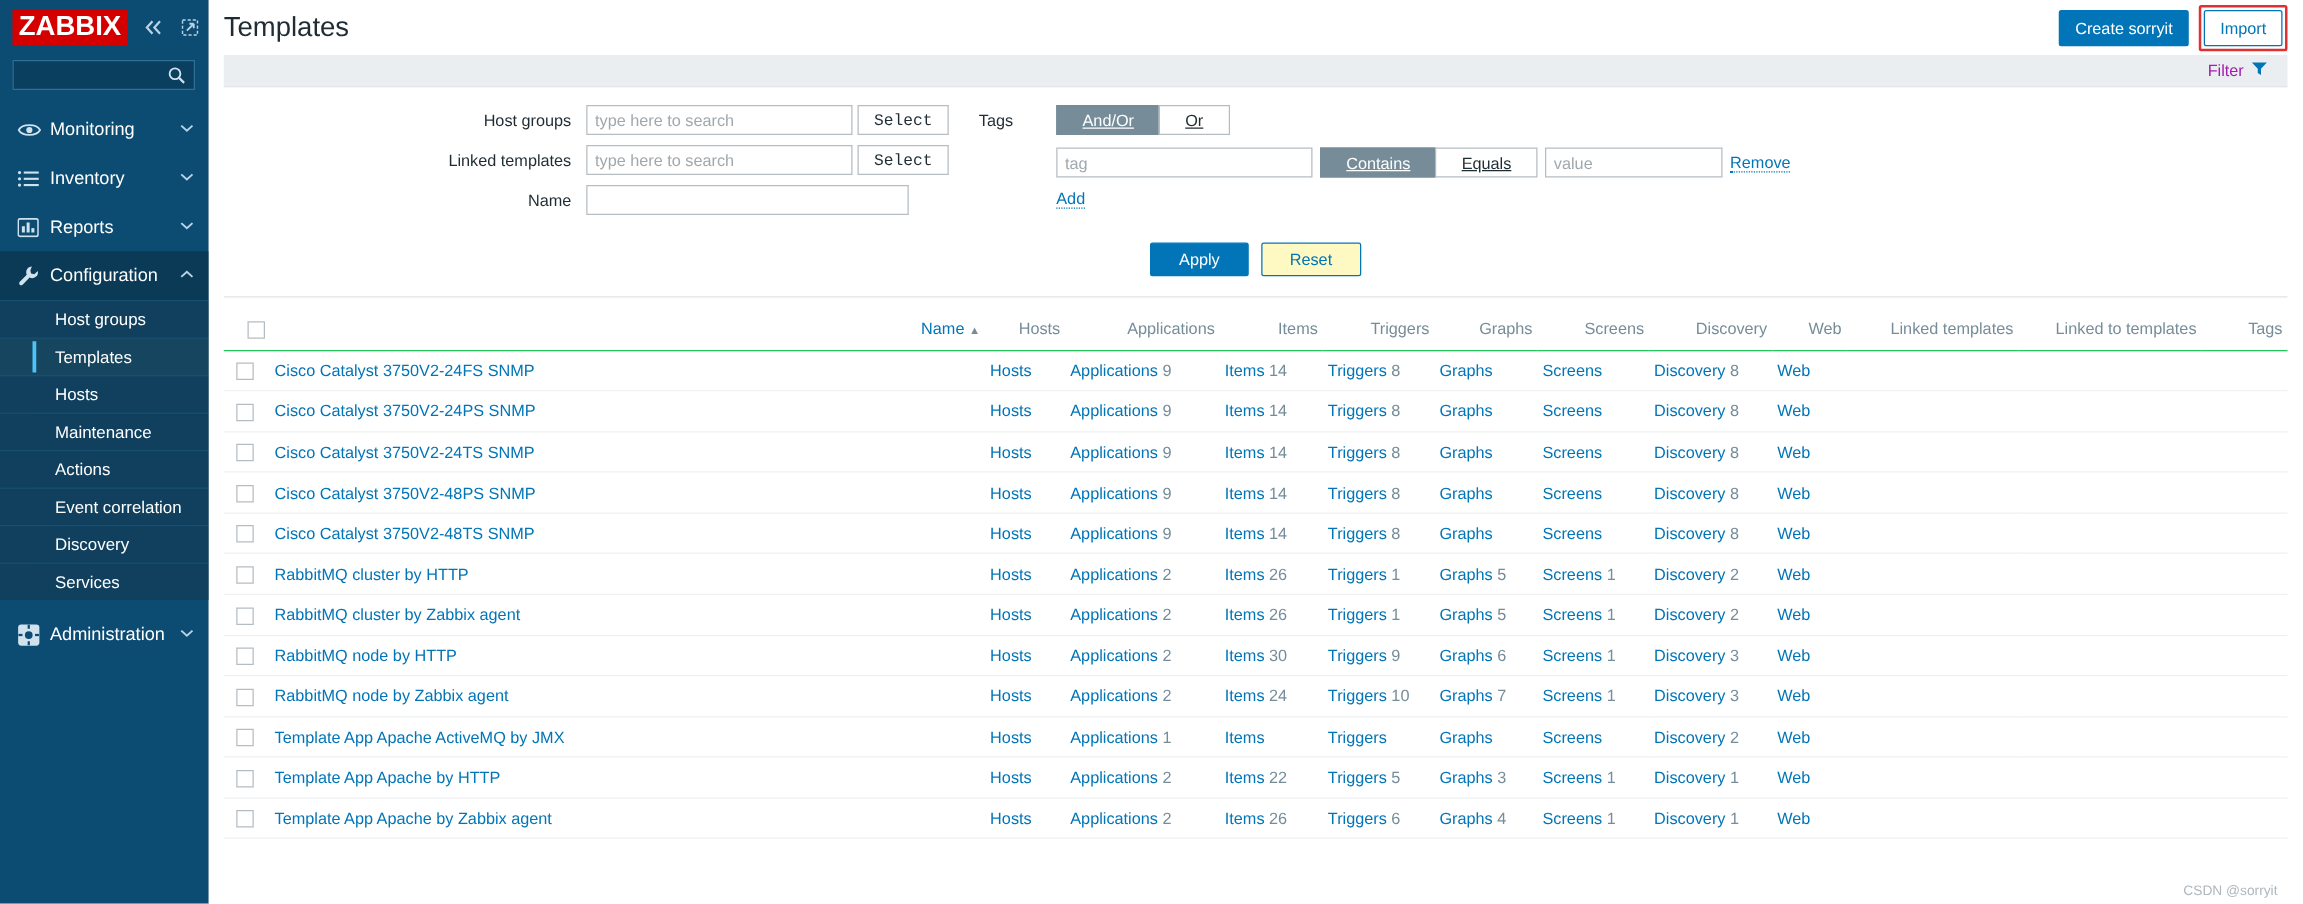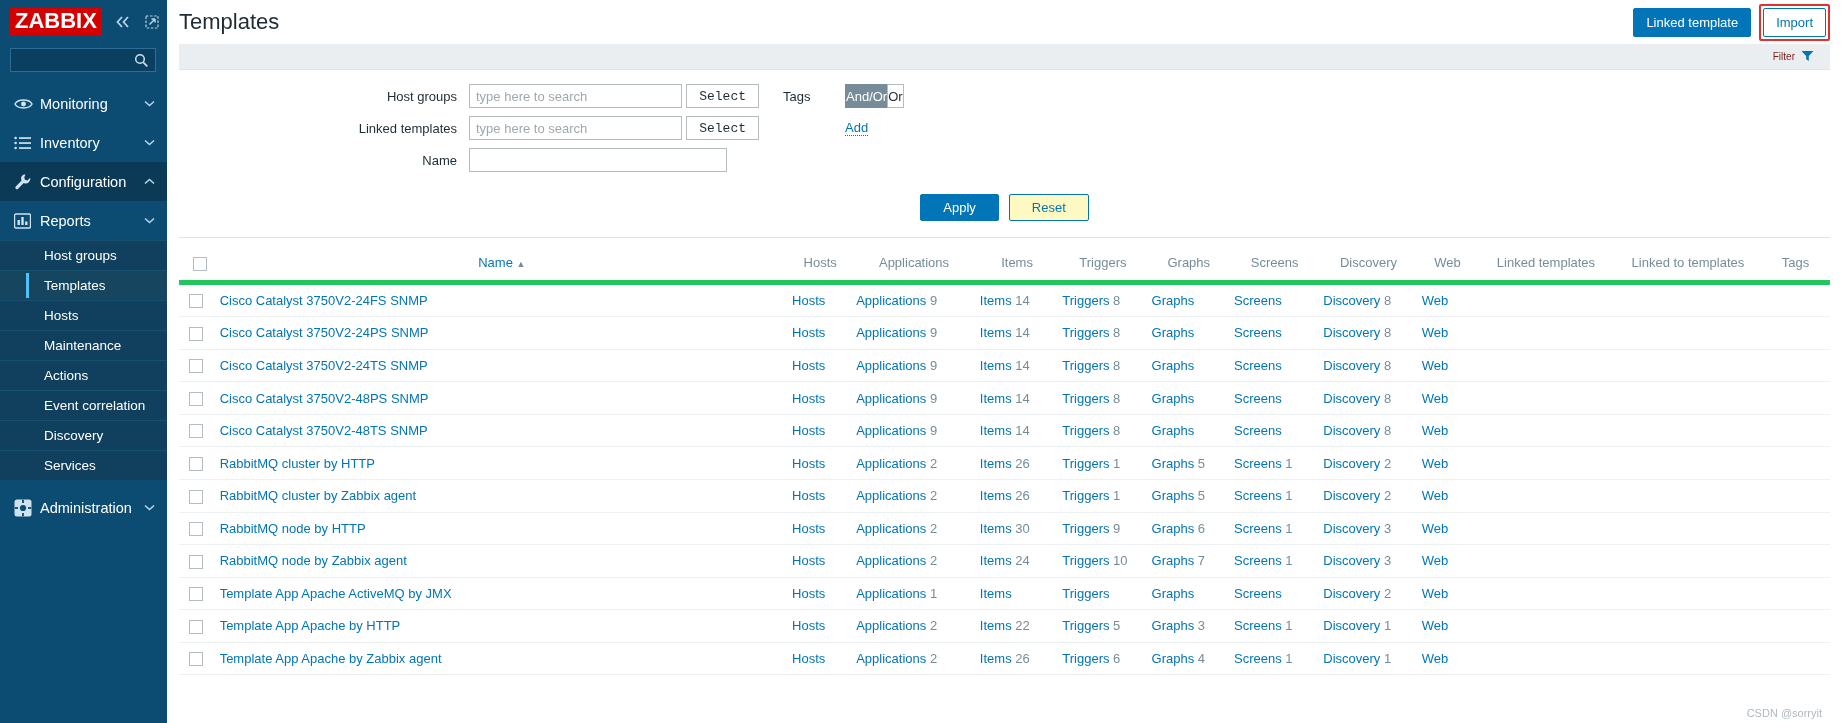--- a/index.html
+++ b/index.html
@@ -91,21 +91,21 @@
   }
   .import-hl {
     border: 2px solid #e03131; padding: 2px; display: inline-block; border-radius: 2px;
   }
 
   .filter-bar {
     height: 26px; background: #ebeef0; border-bottom: 1px solid #dfe4e7;
     display: flex; align-items: center; justify-content: flex-end;
     padding-right: 16px; gap: 6px; margin: 0 12px;
   }
-  .filter-lbl { font-size: 10px; color: #7f1d1d; }
+  .filter-lbl { font-size: 13px; color: #a21caf; }
   .filter-ic { color: #0275b8; }
 
   .filter-panel {
     background: #ffffff; border-bottom: 1px solid #dfe4e7;
     margin: 0 12px; padding: 14px 0 16px 0;
   }
   .f-grid { display: flex; }
   .f-left { width: 580px; flex: 0 0 580px; }
   .f-row { display: flex; align-items: center; margin-bottom: 8px; }
   .f-lbl {
@@ -124,22 +124,23 @@
     font-size: 13px; padding: 0 12px; margin-left: 4px; cursor: pointer;
     font-family: Liberation Mono, monospace;
   }
 
   .f-right { flex: 1; padding-left: 24px; }
   .tags-row { display: flex; align-items: center; margin-bottom: 10px; }
   .tags-lbl { font-size: 13px; color: #1f2c33; width: 62px; flex: 0 0 62px; }
   .seg { display: flex; }
   .seg button {
     height: 24px; border: 1px solid #b6bdc2; background: #fff; color: #1f2c33;
-    font-size: 13px; padding: 0 0; cursor: pointer; margin-left: -1px;
-    font-family: "Liberation Sans", sans-serif;
+    font-size: 13px; padding: 0 20px; cursor: pointer; margin-left: -1px;
+    font-family: "Liberation Sans", sans-serif;
+    text-decoration: underline;
   }
   .seg button:first-child { margin-left: 0; }
   .seg button.on { background: #768d99; color: #fff; border-color: #768d99; }
 
   .tag-cond-row { display: flex; align-items: center; gap: 6px; margin-left: 62px; }
   .inp.tagw { width: 205px; }
   .inp.valw { width: 142px; }
   .lnk {
     color: #0275b8; font-size: 13px; text-decoration: none;
     border-bottom: 1px dotted #0275b8; cursor: pointer;
@@ -157,22 +158,22 @@
   .btn-reset {
     background: #fef9c3; color: #0275b8; border: 1px solid #0275b8;
     font-size: 13px; padding: 5px 22px; cursor: pointer; border-radius: 2px;
     font-family: "Liberation Sans", sans-serif;
   }
 
   
   .table-wrap { margin: 8px 12px 0 12px; background: #fff; }
   table.tpl { border-collapse: collapse; width: 100%; table-layout: fixed; }
   table.tpl th {
-    font-size: 13px; color: #768d99; font-weight: normal; text-align: center;
-    padding: 9px 4px; border-bottom: 5px solid #22c55e; white-space: nowrap;
+    font-size: 13px; color: #768d99; font-weight: normal; text-align: right;
+    padding: 9px 4px; border-bottom: 1px solid #22c55e; white-space: nowrap;
   }
   table.tpl td {
     font-size: 13px; padding: 8px 4px; border-bottom: 1px solid #eef1f2;
     white-space: nowrap; color: #1f2c33;
   }
   .cb {
     width: 14px; height: 14px; border: 1px solid #b6bdc2; background: #fff;
     display: inline-block; vertical-align: middle; cursor: pointer;
   }
   .col-cb { width: 32px; padding-left: 10px !important; }
@@ -261,47 +262,47 @@
           </svg>
         </span>
         <span class="sb-lb">Inventory</span>
         <span class="sb-ch">
           <svg width="11" height="7" viewBox="0 0 11 7">
               <path d="M1 1.5 L5.5 5.5 L10 1.5" fill="none" stroke="#b7d4e6" stroke-width="1.6"></path>
             </svg>
         </span>
       </div>
 
-      <div class="sb-item active">
-        <span class="sb-ic">
-          <svg width="18" height="18" viewBox="0 0 18 18">
-            <path d="M11.5 1.2 a4.6 4.6 0 0 0 -4.1 6.6 L1.8 13.4 a1.6 1.6 0 0 0 2.3 2.3 L9.7 10 a4.6 4.6 0 0 0 6.5 -5.3 L13.4 7.4 L10.9 6.8 L10.3 4.3 Z" fill="#cfe2ee"></path>
-          </svg>
-        </span>
-        <span class="sb-lb">Configuration</span>
-        <span class="sb-ch">
-          <svg width="11" height="7" viewBox="0 0 11 7">
-              <path d="M1 5.5 L5.5 1.5 L10 5.5" fill="none" stroke="#b7d4e6" stroke-width="1.6"></path>
-            </svg>
-        </span>
-      </div>
-
       <div class="sb-item">
         <span class="sb-ic">
           <svg width="17" height="16" viewBox="0 0 17 16">
             <rect x="0.5" y="1" width="16" height="14" rx="1.5" fill="none" stroke="#cfe2ee" stroke-width="1.4"></rect>
             <rect x="3.5" y="7" width="2.4" height="5" fill="#cfe2ee"></rect>
             <rect x="7.3" y="4" width="2.4" height="8" fill="#cfe2ee"></rect>
             <rect x="11.1" y="8.5" width="2.4" height="3.5" fill="#cfe2ee"></rect>
           </svg>
         </span>
         <span class="sb-lb">Reports</span>
         <span class="sb-ch">
           <svg width="11" height="7" viewBox="0 0 11 7">
               <path d="M1 1.5 L5.5 5.5 L10 1.5" fill="none" stroke="#b7d4e6" stroke-width="1.6"></path>
+            </svg>
+        </span>
+      </div>
+
+      <div class="sb-item active">
+        <span class="sb-ic">
+          <svg width="18" height="18" viewBox="0 0 18 18">
+            <path d="M11.5 1.2 a4.6 4.6 0 0 0 -4.1 6.6 L1.8 13.4 a1.6 1.6 0 0 0 2.3 2.3 L9.7 10 a4.6 4.6 0 0 0 6.5 -5.3 L13.4 7.4 L10.9 6.8 L10.3 4.3 Z" fill="#cfe2ee"></path>
+          </svg>
+        </span>
+        <span class="sb-lb">Configuration</span>
+        <span class="sb-ch">
+          <svg width="11" height="7" viewBox="0 0 11 7">
+              <path d="M1 5.5 L5.5 1.5 L10 5.5" fill="none" stroke="#b7d4e6" stroke-width="1.6"></path>
             </svg>
         </span>
       </div>
 
       <div class="sb-subwrap">
         <div class="sb-sub-strip"></div>
         <div class="sb-sub">
           <div class="sb-subitem">
             <span>Host groups</span>
           </div>
@@ -349,21 +350,21 @@
       </div>
 
     </div>
   </div>
 
   <div id="main">
 
     <div class="page-head">
       <div class="page-title">Templates</div>
       <div class="head-actions">
-        <button class="btn-primary">Linked template</button>
+        <button class="btn-primary">Create sorryit</button>
         <span class="import-hl">
           <button class="btn-ghost">Import</button>
         </span>
       </div>
     </div>
 
     <div class="filter-bar">
       <span class="filter-lbl">Filter</span>
       <span class="filter-ic">
         <svg width="13" height="12" viewBox="0 0 13 12">
@@ -394,20 +395,29 @@
 
         <div class="f-right">
           <div class="tags-row">
             <div class="tags-lbl">Tags</div>
             <div class="seg">
               <button class="on">And/Or</button>
               <button>Or</button>
             </div>
           </div>
 
+          <div class="tag-cond-row">
+            <input class="inp tagw" type="text" placeholder="tag" style="">
+            <div class="seg">
+              <button class="on">Contains</button>
+              <button>Equals</button>
+            </div>
+            <input class="inp valw" type="text" placeholder="value" style="">
+            <a class="lnk">Remove</a>
+          </div>
 
           <div class="add-row">
             <a class="lnk">Add</a>
           </div>
         </div>
       </div>
 
       <div class="f-actions">
         <button class="btn-apply">Apply</button>
         <button class="btn-reset">Reset</button>

